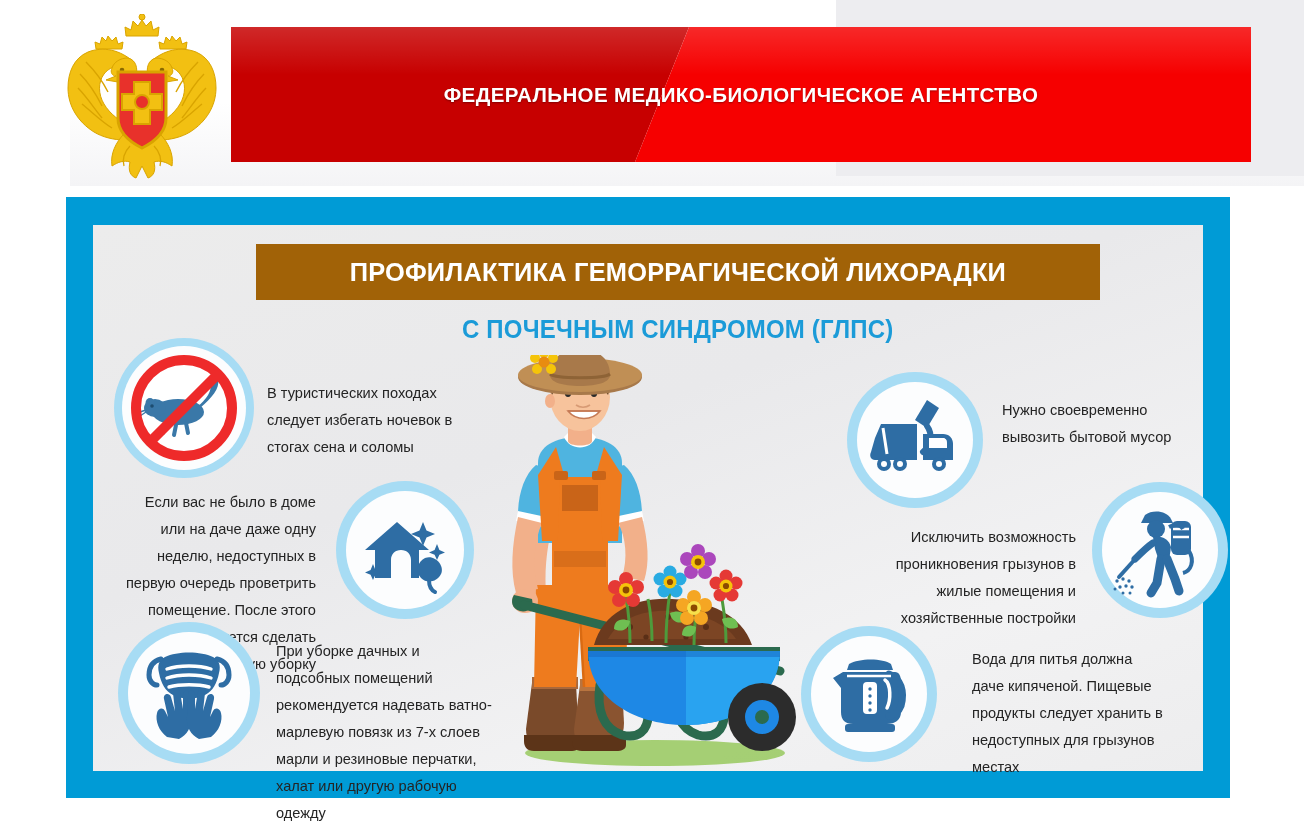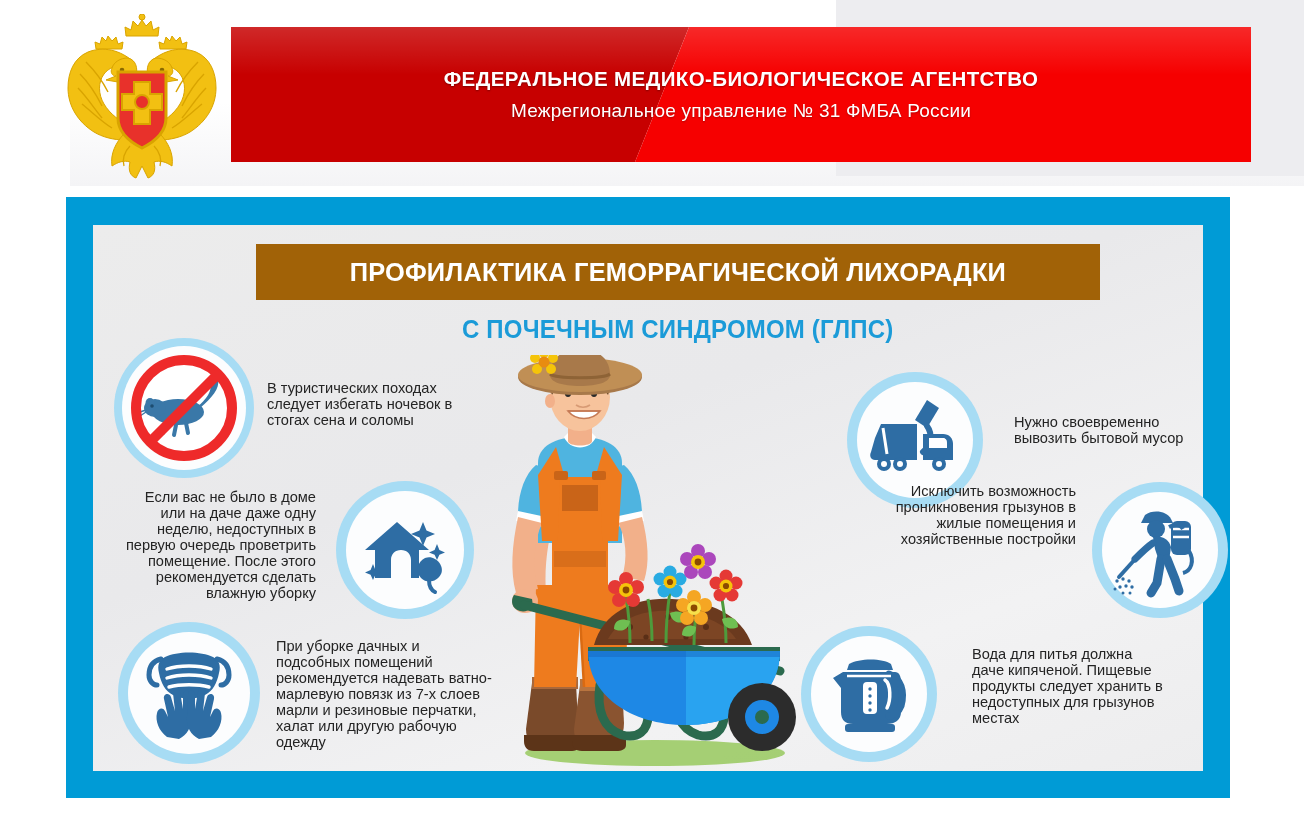--- a/index.html
+++ b/index.html
@@ -93,21 +93,21 @@
   .circ{position:absolute;border-radius:50%;}
   .ring-outer{
     background:#A7DCF4;display:flex;align-items:center;justify-content:center;
   }
   .ring-mid{
     border-radius:50%;background:#FCFDFE;display:flex;align-items:center;justify-content:center;
   }
 
   
   .txt{
-    position:absolute;color:#242424;font-size:14.6px;line-height:16px;
+    position:absolute;color:#242424;font-size:14.6px;line-height:27px;
     font-family:"Liberation Sans", sans-serif;
   }
   .txt.left{text-align:left;}
   .txt.right{text-align:right;}
 
   
   .gardener{position:absolute;left:480px;top:355px;width:320px;height:415px;}
 </style>
 </head>
 <body>
@@ -167,21 +167,20 @@
       <circle cx="80" cy="88" r="7" fill="#E8312B" stroke="#D9A400" stroke-width="2"></circle>
     </svg>
   </div>
 
   <div class="banner">
     <div class="banner-dark"></div>
     <div class="banner-bright"></div>
     <div class="banner-gloss"></div>
     <div class="banner-text">
       <div class="banner-line1">ФЕДЕРАЛЬНОЕ МЕДИКО-БИОЛОГИЧЕСКОЕ АГЕНТСТВО</div>
-      <div class="banner-line2">Межрегиональное управление  № 31 ФМБА России</div>
     </div>
   </div>
 </div>
 
 <div class="poster">
   <div class="poster-inner"></div>
 </div>
 
 <div class="title-bar">
   <span>ПРОФИЛАКТИКА ГЕМОРРАГИЧЕСКОЙ ЛИХОРАДКИ</span>
@@ -277,21 +276,21 @@
         <circle cx="19" cy="74" r="7"></circle>
           <circle cx="19" cy="74" r="3" fill="#ffffff"></circle>
         <circle cx="35" cy="74" r="7"></circle>
           <circle cx="35" cy="74" r="3" fill="#ffffff"></circle>
         <circle cx="74" cy="74" r="7"></circle>
           <circle cx="74" cy="74" r="3" fill="#ffffff"></circle>
       </g>
     </svg>
   </div>
 </div>
-<div class="txt left" style="left:1002px;top:414px;width:190px;margin-left:12px;">Нужно своевременно вывозить бытовой мусор</div>
+<div class="txt left" style="left:1002px;top:397px;width:190px;">Нужно своевременно вывозить бытовой мусор</div>
 
 <div class="circ ring-outer" style="left:1092px;top:482px;width:136px;height:136px;">
   <div class="ring-mid" style="width:116px;height:116px;">
     <svg width="102" height="102" viewBox="0 0 102 102">
       <g fill="#2E6DA4">
 
         <path d="M36 16 C44 10 58 12 62 20 L64 24 L32 24 Z"></path>
         <circle cx="47" cy="30" r="9"></circle>
 
         <path d="M44 38 C52 36 60 40 62 48 L60 62 L50 62 L46 50 Z"></path>
@@ -316,21 +315,21 @@
           <circle cx="17" cy="87" r="1.7"></circle>
             <circle cx="23" cy="88" r="1.7"></circle>
           <circle cx="6" cy="90" r="1.5"></circle>
             <circle cx="14" cy="94" r="1.5"></circle>
           <circle cx="21" cy="94" r="1.5"></circle>
         </g>
       </g>
     </svg>
   </div>
 </div>
-<div class="txt right" style="left:880px;top:483px;width:196px;">Исключить возможность проникновения грызунов в жилые помещения и хозяйственные постройки</div>
+<div class="txt right" style="left:880px;top:524px;width:196px;">Исключить возможность проникновения грызунов в жилые помещения и хозяйственные постройки</div>
 
 <div class="circ ring-outer" style="left:801px;top:626px;width:136px;height:136px;">
   <div class="ring-mid" style="width:116px;height:116px;">
     <svg width="92" height="92" viewBox="0 0 92 92">
       <g fill="#2E6DA4">
 
         <path d="M26 16 C36 10 60 10 68 16 L70 22 L24 22 Z"></path>
 
         <path d="M20 24 L72 24 C76 24 78 28 78 34 L78 64 C78 72 72 76 64 76
                  L30 76 C22 76 18 72 18 64 L18 40 L10 30 L20 24 Z"></path>

